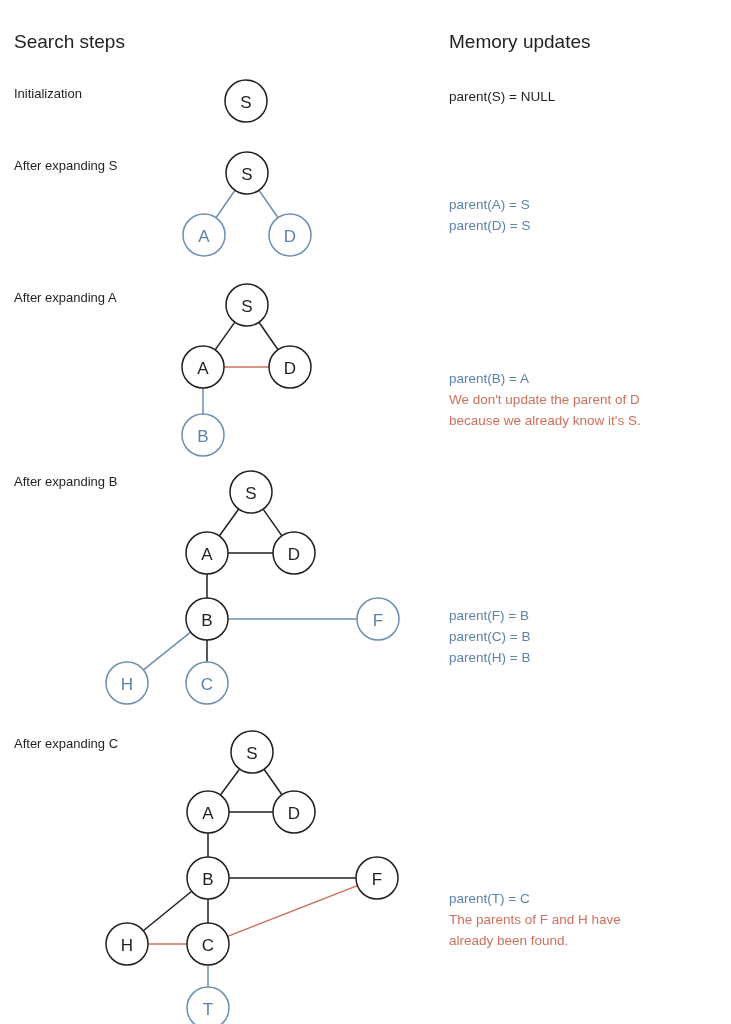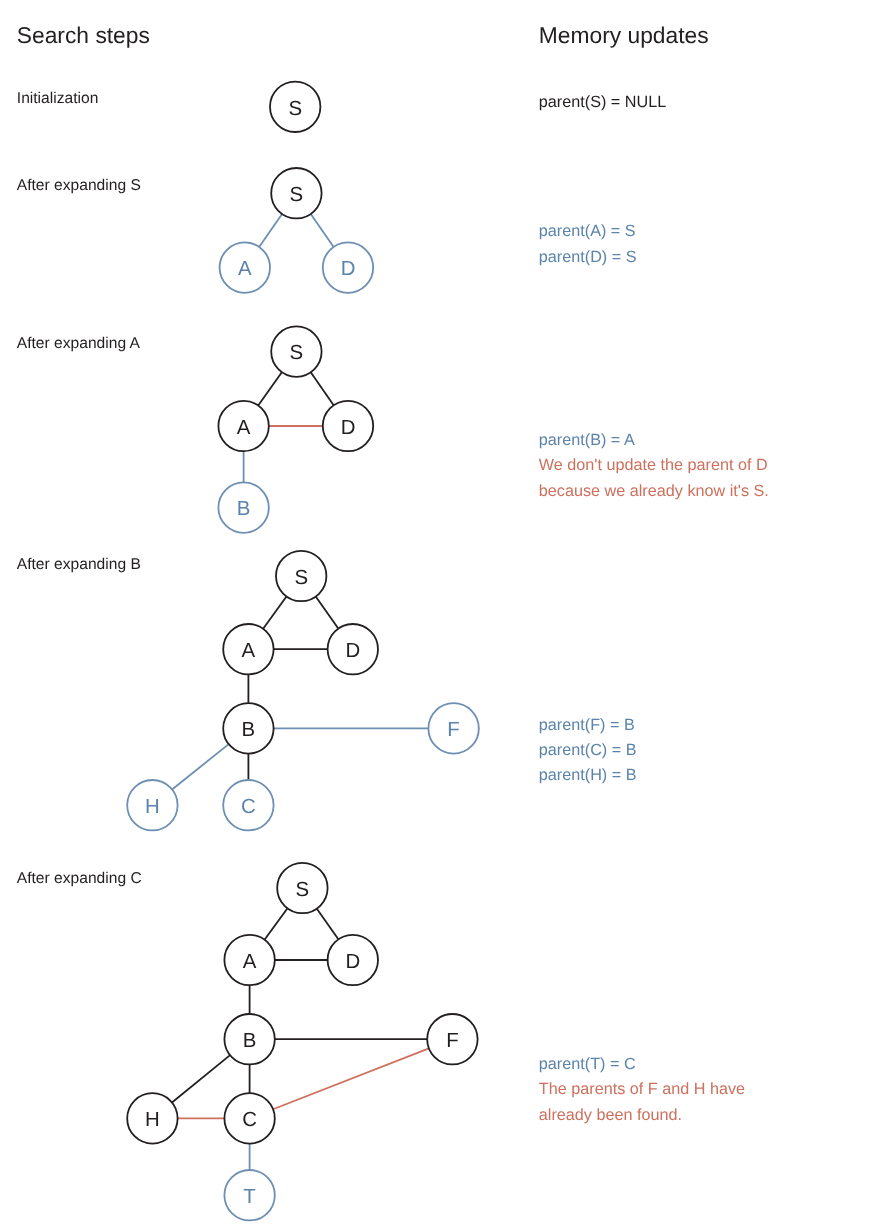--- a/index.html
+++ b/index.html
@@ -10,21 +10,21 @@
   body {
     width: 731px;
     height: 1024px;
     position: relative;
     font-family: "Liberation Sans", sans-serif;
     color: #1a1a1a;
     overflow: hidden;
   }
   #figure {
     position: absolute;
-    top: 0;
+    top: 12px;
     left: 0;
     width: 731px;
     height: 759px;
   }
   .col-header {
     font-size: 19px;
     fill: #231f20;
     font-family: "Liberation Sans", sans-serif;
   }
   .step-label {

